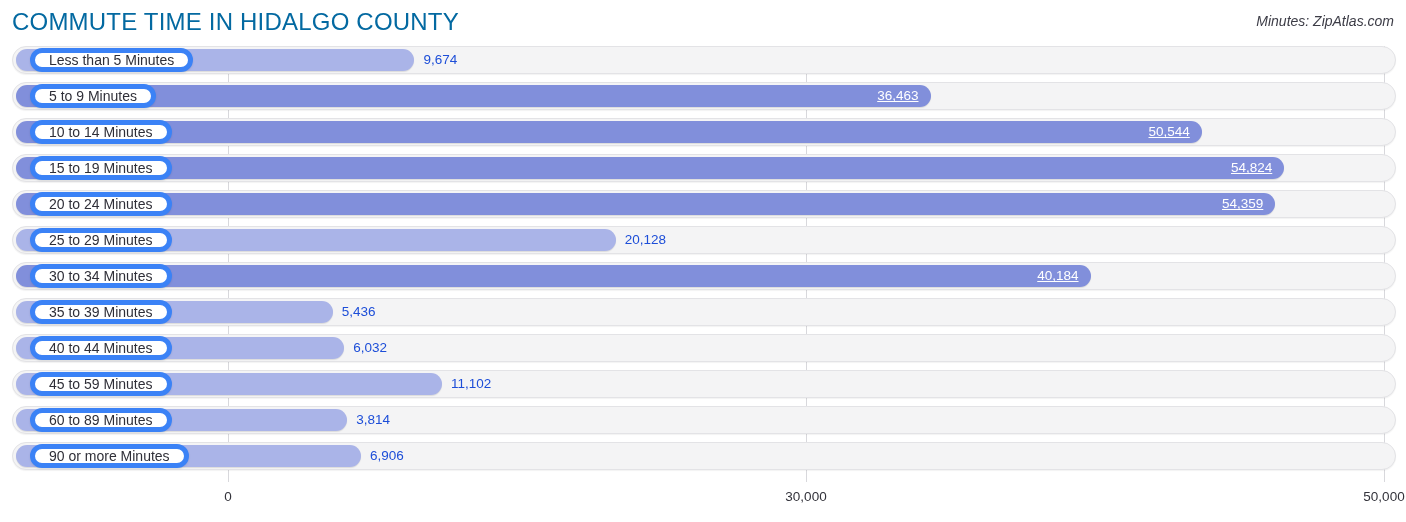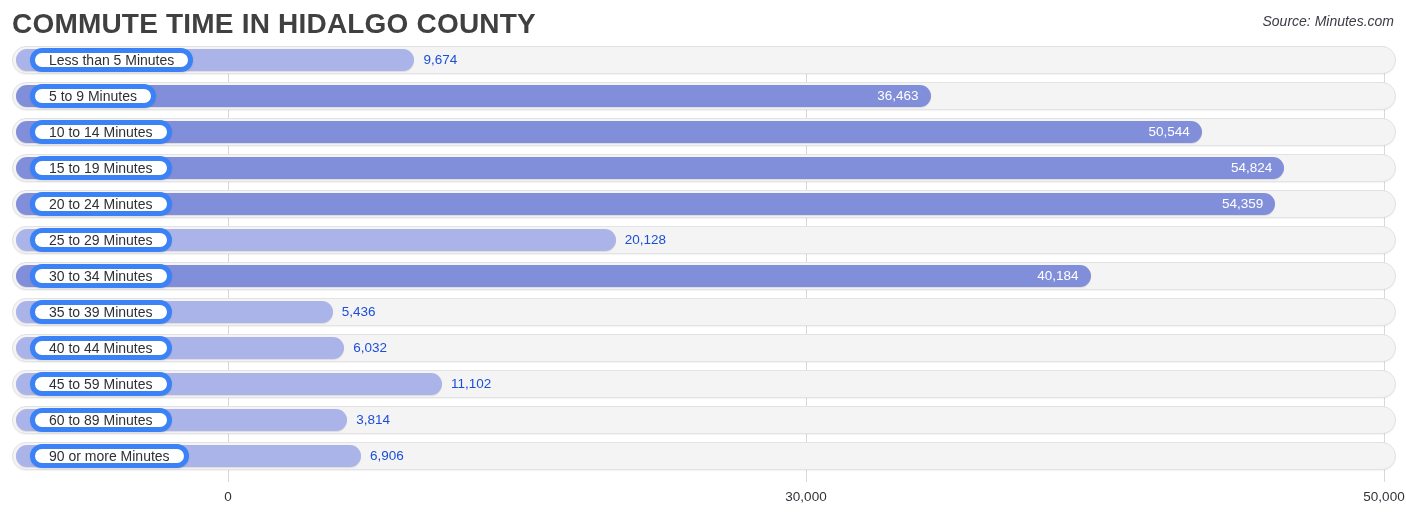--- a/index.html
+++ b/index.html
@@ -9,21 +9,21 @@
     font-family:"Liberation Sans", sans-serif;
     overflow:hidden;
     position:relative;
   }
   .chart-root{position:absolute;left:0;top:0;width:1406px;height:522px;}
 
   
   .header{position:absolute;left:0;top:0;width:1406px;height:44px;}
   .chart-title{
     position:absolute;left:12px;top:8px;
-    font-size:28px;color:#404040;letter-spacing:.2px;font-weight:700;
+    font-size:24px;color:#0369a1;letter-spacing:.2px;font-weight:400;
     white-space:nowrap;
   }
   .chart-source{
     position:absolute;right:12px;top:13px;
     font-size:14px;color:#3c3c46;font-style:italic;white-space:nowrap;
   }
 
   
   .plot{position:absolute;left:0;top:46px;width:1406px;height:436px;}
 
@@ -68,40 +68,40 @@
   }
   .label-pill span{font-size:14px;color:#2f2f38;line-height:1;}
 
   
   .value{
     position:absolute;top:0;height:28px;
     display:flex;align-items:center;
     font-size:13.5px;white-space:nowrap;
     line-height:1;
   }
-  .value.inside{color:#ffffff;}
+  .value.inside{color:#ffffff;text-decoration:underline;}
   .value.outside{color:#1d4ed8;}
 
   
   .axis{position:absolute;left:0;top:484px;width:1406px;height:38px;}
   .tick{
     position:absolute;top:5px;
     font-size:13.5px;color:#33333b;
     transform:translateX(-50%);
     white-space:nowrap;
   }
 </style>
 </head>
 <body>
 
 <div class="chart-root">
 
   <div class="header">
     <div class="chart-title">COMMUTE TIME IN HIDALGO COUNTY</div>
-    <div class="chart-source">Source: Minutes.com</div>
+    <div class="chart-source">Minutes: ZipAtlas.com</div>
   </div>
 
   <div class="plot">
     <div class="gridlines" id="gridlines">
         <div class="gridline" style="left: 227.5px;"></div>
         <div class="gridline" style="left: 805.5px;"></div>
         <div class="gridline" style="left: 1383.5px;"></div>
       </div>
     <div class="rows" id="rows">
         <div class="row" style="top: 0px;">

